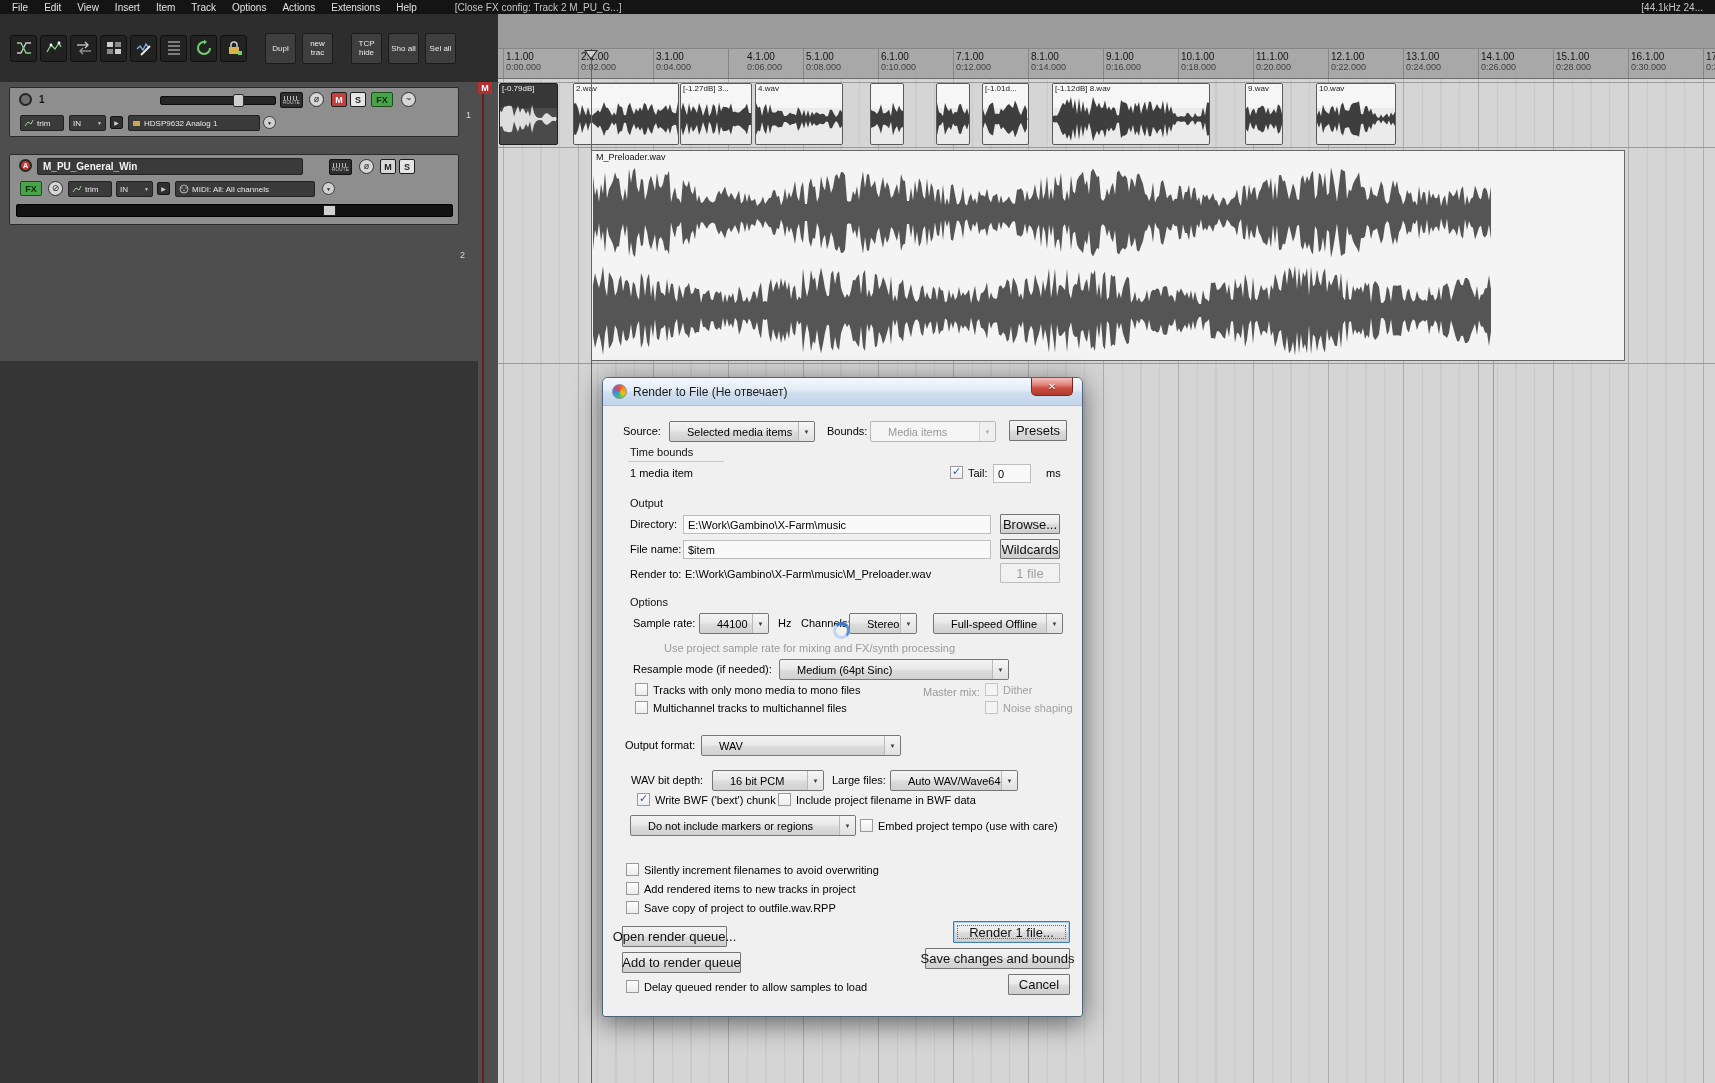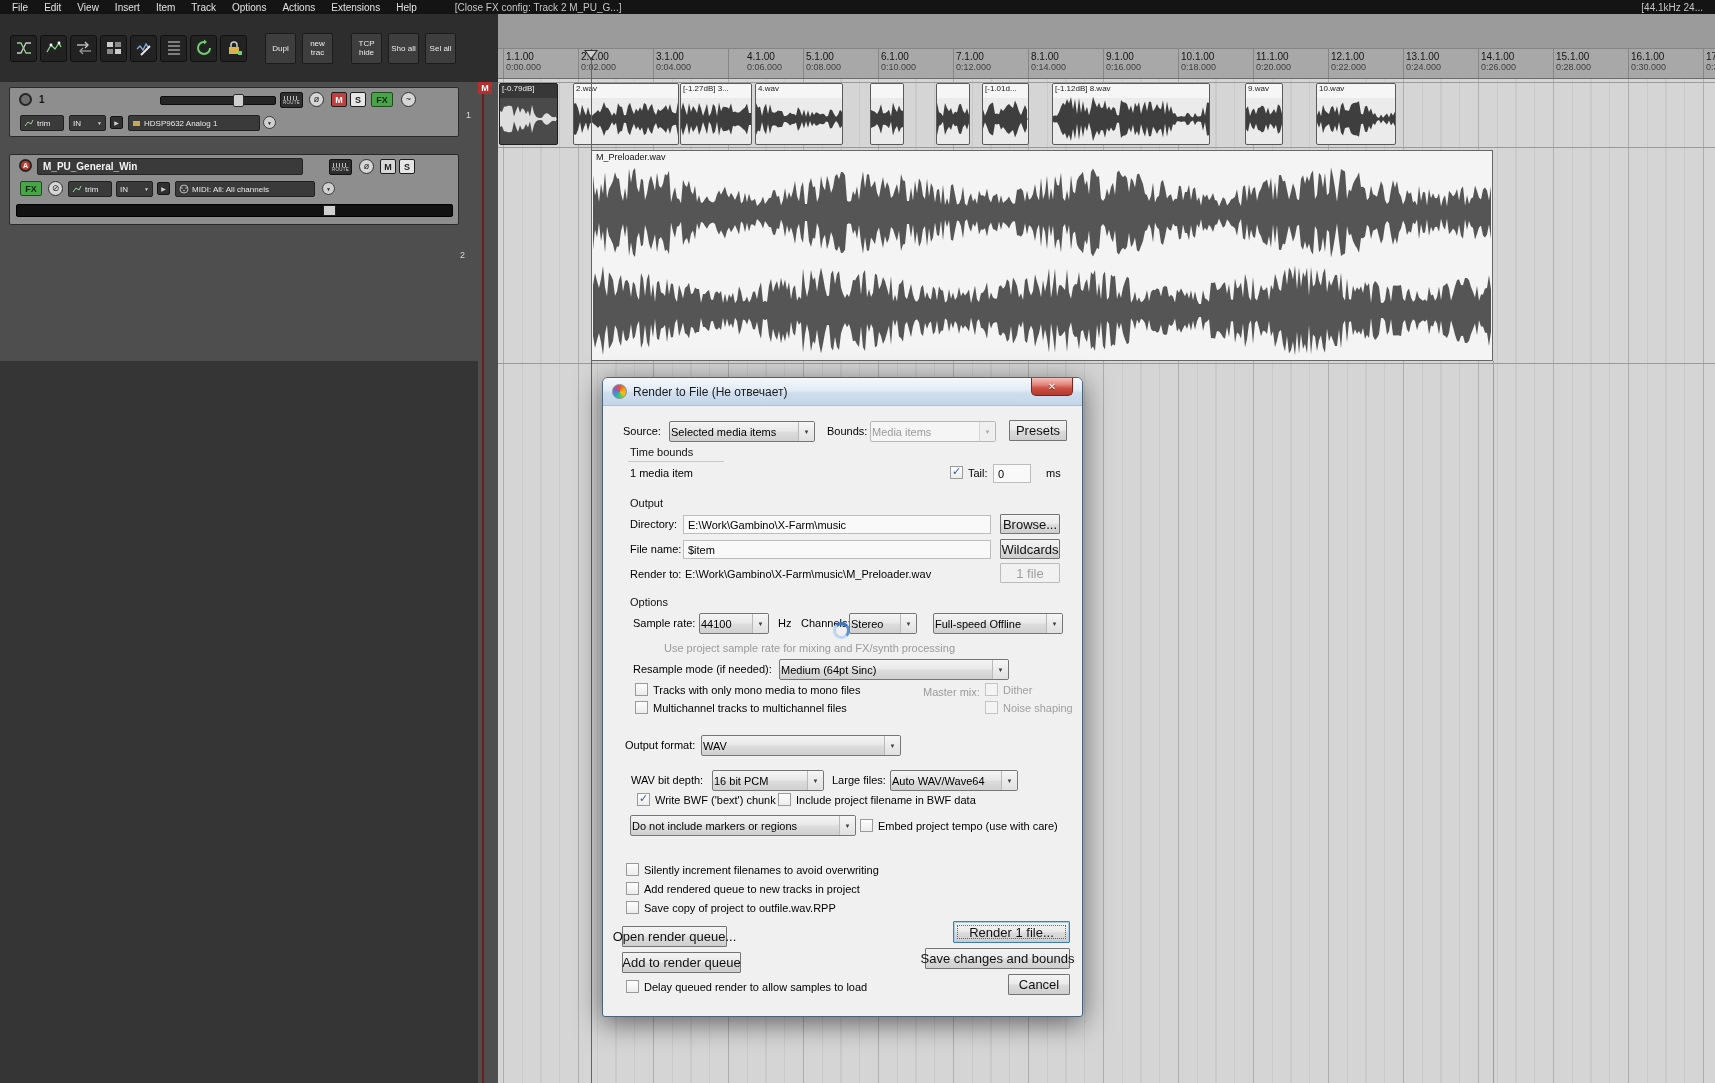--- a/index.html
+++ b/index.html
@@ -57,44 +57,44 @@
 .rcell{position:absolute;top:2px;padding-left:3px}
 .rm{font-size:10px;color:#141414}
 .rt{font-size:9px;color:#3e3e3e}
 .lanes{position:absolute;top:30px;left:0;right:0;bottom:0;background-color:#d5d5d5;background-image:
  repeating-linear-gradient(90deg,rgba(0,0,0,.14) 0 1px,transparent 1px 75px),
  repeating-linear-gradient(90deg,rgba(0,0,0,.05) 0 1px,transparent 1px 18.75px);
  background-position:5px 0,5px 0;overflow:hidden}
 .sep{position:absolute;left:0;right:0;height:1px;background:#9a9a9a}
 .endline{position:absolute;left:995px;top:282px;bottom:0;width:1px;background:#9e9e9e}
 .aitem{position:absolute;top:4px;height:62px;background:#ebebeb;border:1px solid #5a5a5a;border-radius:2px;overflow:hidden}
-.aitem .ilabel{display:block;height:14px;font-size:8px;line-height:10px;padding:0 2px;color:#1a1a1a;background:rgba(255,255,255,.55);white-space:nowrap;overflow:hidden}
+.aitem .ilabel{display:block;height:24px;font-size:8px;line-height:10px;padding:0 2px;color:#1a1a1a;background:rgba(255,255,255,.55);white-space:nowrap;overflow:hidden}
 .aitem .wave{position:absolute;left:0;right:0;top:11px;bottom:1px;color:#3e3e3e}
 .aitem.dark{background:#4a4a4a;border-color:#1f1f1f}
 .aitem.dark .ilabel{color:#f0f0f0;background:rgba(0,0,0,.25)}
 .aitem.dark .wave{color:#dedede}
-.bigitem{position:absolute;left:93px;top:71px;width:902px;height:211px;background:#f4f4f4;border:1px solid #686868;overflow:hidden}
+.bigitem{position:absolute;left:93px;top:71px;width:1034px;height:211px;background:#f4f4f4;border:1px solid #686868;overflow:hidden}
 .bigitem .ilabel{display:block;height:13px;font-size:9px;line-height:13px;padding:0 4px;color:#111;white-space:nowrap}
 .bigitem .wave{position:absolute;left:1px;right:1px;height:97px;color:#555}
 .wave svg{display:block}
 .playhead{position:absolute;left:93px;top:0;bottom:0;width:1px;background:#c23a3a;z-index:4}
 .ph-tri{position:absolute;left:86px;top:1px;width:0;height:0;border-left:7px solid transparent;border-right:7px solid transparent;border-top:10px solid #2f2f2f;z-index:5}
 .ph-tri::after{content:"";position:absolute;left:-5px;top:-9px;border-left:5px solid transparent;border-right:5px solid transparent;border-top:7px solid #cfcfcf}
 
 
 .dialog{position:absolute;left:602px;top:377px;width:481px;height:640px;background:#f0f0f0;border:1px solid #4c637c;border-radius:6px 6px 3px 3px;box-shadow:0 6px 28px rgba(0,0,0,.55);z-index:20;font-size:11px;color:#000}
 .dlg-title{position:absolute;top:0;left:0;right:0;height:28px;border-radius:5px 5px 0 0;background:linear-gradient(#f4f8fc,#e2ecf6 45%,#cfdeee 55%,#c3d5ea);display:flex;align-items:center;gap:6px;padding:8px 9px;border-bottom:1px solid #aebfd4}
 .dlg-title-text{font-size:12px;color:#1b1b1b}
 .dlg-icon{width:15px;height:15px;border-radius:50%;background:conic-gradient(#e74c3c,#f39c12,#f1c40f,#2ecc71,#3498db,#9b59b6,#e74c3c);border:1px solid #7e8da0;flex:none}
 .dlg-close{position:absolute;top:0;right:9px;width:42px;height:18px;border-radius:0 0 5px 5px;background:linear-gradient(#f5c0ba,#e08379 40%,#cc4f41 60%,#b13a2e);border:1px solid #7e241c;border-top:none;color:#fff;display:flex;align-items:center;justify-content:center;font-size:10px;font-weight:bold;text-shadow:0 1px 1px #6a1a12;z-index:2}
 .dlbl{position:absolute;white-space:nowrap;font-size:11px}
 .dlbl.gray{color:#9a9a9a}
 .grp{position:absolute;white-space:nowrap;font-size:11px;color:#111}
 .grpline{position:absolute;height:1px;background:#c9c9c9}
-.w7combo{position:absolute;display:flex;align-items:center;padding-left:1px;height:21px;border:1px solid #767676;border-radius:2px;background:linear-gradient(#f4f4f4,#e9e9e9 45%,#dcdcdc 55%,#d0d0d0);overflow:hidden}
+.w7combo{position:absolute;display:flex;align-items:center;padding-left:17px;height:21px;border:1px solid #767676;border-radius:2px;background:linear-gradient(#f4f4f4,#e9e9e9 45%,#dcdcdc 55%,#d0d0d0);overflow:hidden}
 .w7combo .cv{flex:1;white-space:nowrap;overflow:hidden;font-size:11px}
 .w7combo .ca{width:16px;align-self:stretch;display:flex;align-items:center;justify-content:center;border-left:1px solid #b9b9b9;background:linear-gradient(#f6f6f6,#e0e0e0);font-size:6px;color:#3d3d3d;flex:none}
 .w7combo.disabled{color:#9a9a9a;border-color:#b7b7b7;background:#f5f5f5}
 .w7combo.disabled .ca{background:#efefef;color:#ababab;border-left-color:#d4d4d4}
 .w7field{position:absolute;display:flex;align-items:center;padding:0 4px;height:19px;border:1px solid #bdbdbd;background:#f9f9f9;font-size:11px;white-space:nowrap;overflow:hidden}
 .w7btn{position:absolute;display:flex;align-items:center;justify-content:center;font-size:13px;border:1px solid #747474;border-radius:1px;background:linear-gradient(#f3f3f3,#ebebeb 45%,#dbdbdb 55%,#cecece);color:#111;white-space:nowrap}
 .w7btn.disabled{color:#9f9f9f;border-color:#bcbcbc;background:#f1f1f1}
 .w7btn.default{border-color:#3e7eb8;box-shadow:0 0 0 1px #a9cdea inset}
 .w7btn.default::after{content:"";position:absolute;inset:3px;border:1px dotted #666}
 .cbx{position:absolute;display:flex;align-items:center;gap:5px;font-size:11px;white-space:nowrap}
@@ -619,21 +619,21 @@
         <span class="box"></span>
         <span class="cbl">Embed project tempo (use with care)</span>
       </label>
 
     <label class="cbx" style="left:23px;top:485px">
         <span class="box"></span>
         <span class="cbl">Silently increment filenames to avoid overwriting</span>
       </label>
     <label class="cbx" style="left:23px;top:504px">
         <span class="box"></span>
-        <span class="cbl">Add rendered queue to new tracks in project</span>
+        <span class="cbl">Add rendered items to new tracks in project</span>
       </label>
     <label class="cbx" style="left:23px;top:523px">
         <span class="box"></span>
         <span class="cbl">Save copy of project to outfile.wav.RPP</span>
       </label>
 
     <div class="w7btn" style="left:19px;top:548px;width:105px;height:21px">Open render queue...</div>
     <div class="w7btn" style="left:19px;top:574px;width:119px;height:21px">Add to render queue</div>
     <div class="w7btn default" style="left:350px;top:543px;width:117px;height:22px">Render 1 file...</div>
     <div class="w7btn" style="left:322px;top:570px;width:145px;height:21px">Save changes and bounds</div>

